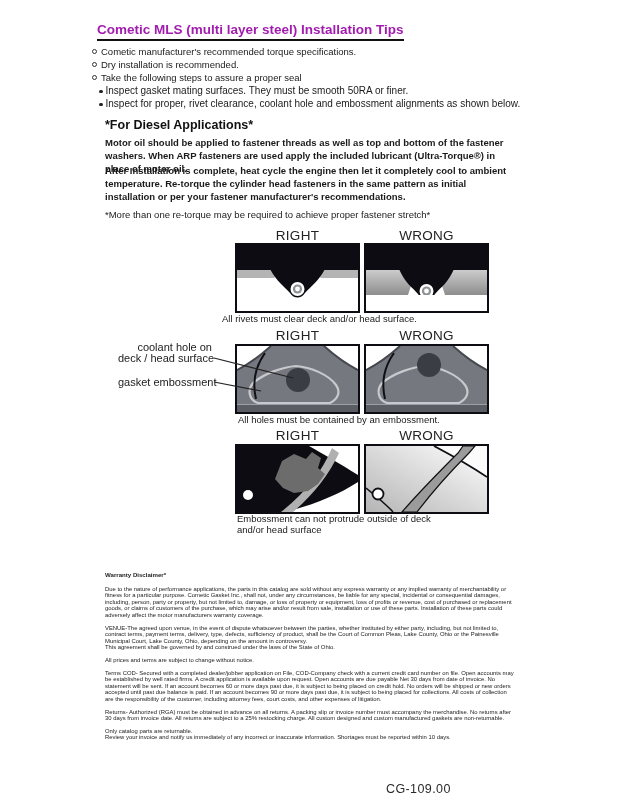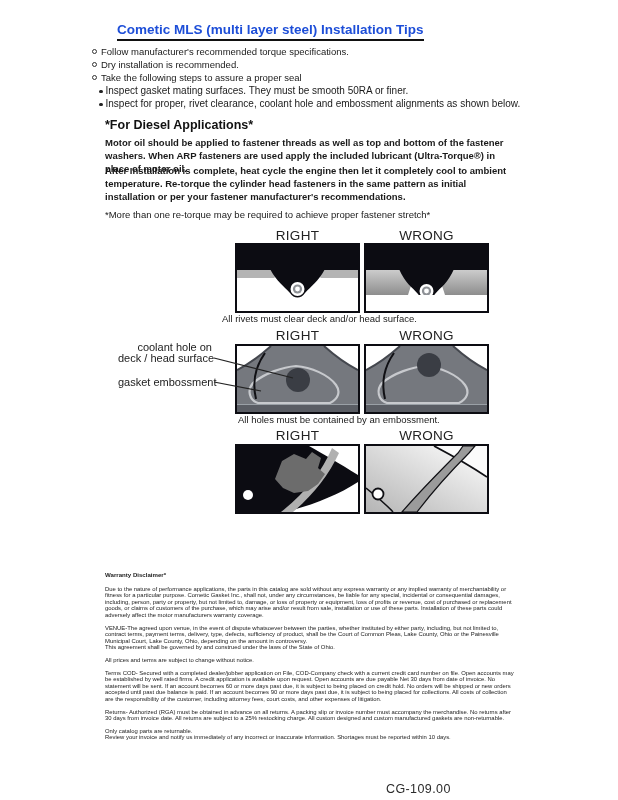--- a/index.html
+++ b/index.html
@@ -3,22 +3,22 @@
 <meta charset="utf-8">
 <style>
   html,body{margin:0;padding:0;}
   body{
     width:618px;height:800px;background:#ffffff;position:relative;
     font-family:"Liberation Sans","DejaVu Sans",sans-serif;color:#1a1a1a;
     overflow:hidden;
   }
   .abs{position:absolute;}
   .title{
-    left:97px;top:22px;font-size:13.5px;font-weight:bold;color:#1d4ed8;
-    border-bottom:2px solid #111;padding-bottom:2px;white-space:nowrap;margin-left:20px;
+    left:97px;top:22px;font-size:13.5px;font-weight:bold;color:#a21caf;
+    border-bottom:2px solid #111;padding-bottom:2px;white-space:nowrap;
   }
   .bullet{left:92px;font-size:9.5px;white-space:nowrap;}
   .subbullet{left:99px;font-size:10px;white-space:nowrap;}
   .odot{display:inline-block;width:3px;height:3px;border:1px solid #333;border-radius:50%;margin-right:4px;vertical-align:1px;}
   .sdot{display:inline-block;width:3.5px;height:3.5px;background:#222;border-radius:50%;margin-right:3px;vertical-align:1px;}
   .diesel-heading{left:105px;top:118px;font-size:12.5px;font-weight:bold;color:#111;}
   .bodypara{left:105px;width:412px;font-size:9.5px;line-height:13px;font-weight:bold;}
   .note{left:105px;top:209px;font-size:9.5px;white-space:nowrap;}
   .dg-label{font-size:13.5px;color:#222;width:125px;text-align:center;letter-spacing:0.3px;}
   .dg-box{width:121px;height:66px;border:2px solid #0c0c12;background:#fff;}
@@ -30,21 +30,21 @@
   .fineprint p{margin:0 0 6px 0;}
   .fineprint p.tight{margin:0;}
   .footer{left:386px;top:760px;font-size:12.5px;color:#2b2b2b;letter-spacing:0.4px;margin-top:22px;}
   .overlay{left:0;top:0;pointer-events:none;}
 </style>
 </head>
 <body>
 
 <div class="abs title">Cometic MLS (multi layer steel) Installation Tips</div>
 
-<div class="abs bullet" style="top:46px"><span class="odot"></span><span>Follow manufacturer's recommended torque specifications.</span></div>
+<div class="abs bullet" style="top:46px"><span class="odot"></span><span>Cometic manufacturer's recommended torque specifications.</span></div>
 <div class="abs bullet" style="top:59px"><span class="odot"></span><span>Dry installation is recommended.</span></div>
 <div class="abs bullet" style="top:72px"><span class="odot"></span><span>Take the following steps to assure a proper seal</span></div>
 <div class="abs subbullet" style="top:85px"><span class="sdot"></span><span>Inspect gasket mating surfaces.  They must be smooth 50RA or finer.</span></div>
 <div class="abs subbullet" style="top:98px"><span class="sdot"></span><span>Inspect for proper, rivet clearance, coolant hole and embossment alignments as shown below.</span></div>
 
 <div class="abs diesel-heading">*For Diesel Applications*</div>
 <div class="abs bodypara" style="top:136px">Motor oil should be applied to fastener threads as well as top and bottom of the fastener washers. When ARP fasteners are used apply the included lubricant (Ultra-Torque®) in place of motor oil.</div>
 <div class="abs bodypara" style="top:164px">After Installation is complete, heat cycle the engine then let it completely cool to ambient temperature. Re-torque the cylinder head fasteners in the same pattern as initial installation or per your fastener manufacturer's recommendations.</div>
 <div class="abs note">*More than one re-torque may be required to achieve proper fastener stretch*</div>
 
@@ -154,20 +154,22 @@
     <rect width="121" height="66" fill="url(#g3w)"></rect>
     <path d="M68,0 H121 V31 C103,19 85,9 68,0 Z" fill="#fbfbfb"></path>
     <path d="M68,0 C85,9 103,19 121,31" stroke="#101014" stroke-width="1.8" fill="none"></path>
     <path d="M36,66 C55,44 74,25 92,7 L97,0 H109 L103,7 C85,25 67,45 51,66 Z" fill="#9b9b9b" stroke="#101014" stroke-width="1.2"></path>
     <path d="M0,42 C10,50 20,58 27,66" stroke="#101014" stroke-width="1.5" fill="none"></path>
     <circle cx="12" cy="48" r="5.5" fill="#ffffff" stroke="#101014" stroke-width="1.8"></circle>
   </svg>
 </div>
 
 <div class="abs caption" style="left:237px;top:513px">
+  <div>Embossment can not protrude outside of deck</div>
+  <div>and/or head surface</div>
 </div>
 
 <svg class="abs overlay" width="618" height="800">
   <line x1="214" y1="358" x2="293" y2="378" stroke="#222" stroke-width="1.2"></line>
   <line x1="214" y1="382" x2="261" y2="391" stroke="#222" stroke-width="1.2"></line>
 </svg>
 
 <div class="abs fineprint" style="top:572px">
   <p class="fp-h">Warranty Disclaimer*</p>
   <p>Due to the nature of performance applications, the parts in this catalog are sold without any express warranty or any implied warranty of merchantability or fitness for a particular purpose.  Cometic Gasket Inc., shall not, under any circumstances, be liable for any special, incidental or consequential damages, including, person, party or property, but not limited to, damage, or loss of property or equipment, loss of profits or revenue, cost of purchased or replacement goods, or claims of customers of the purchase, which may arise and/or result from sale, installation or use of these parts.  Installation of these parts could adversely affect the motor manufacturers warranty coverage.</p>

